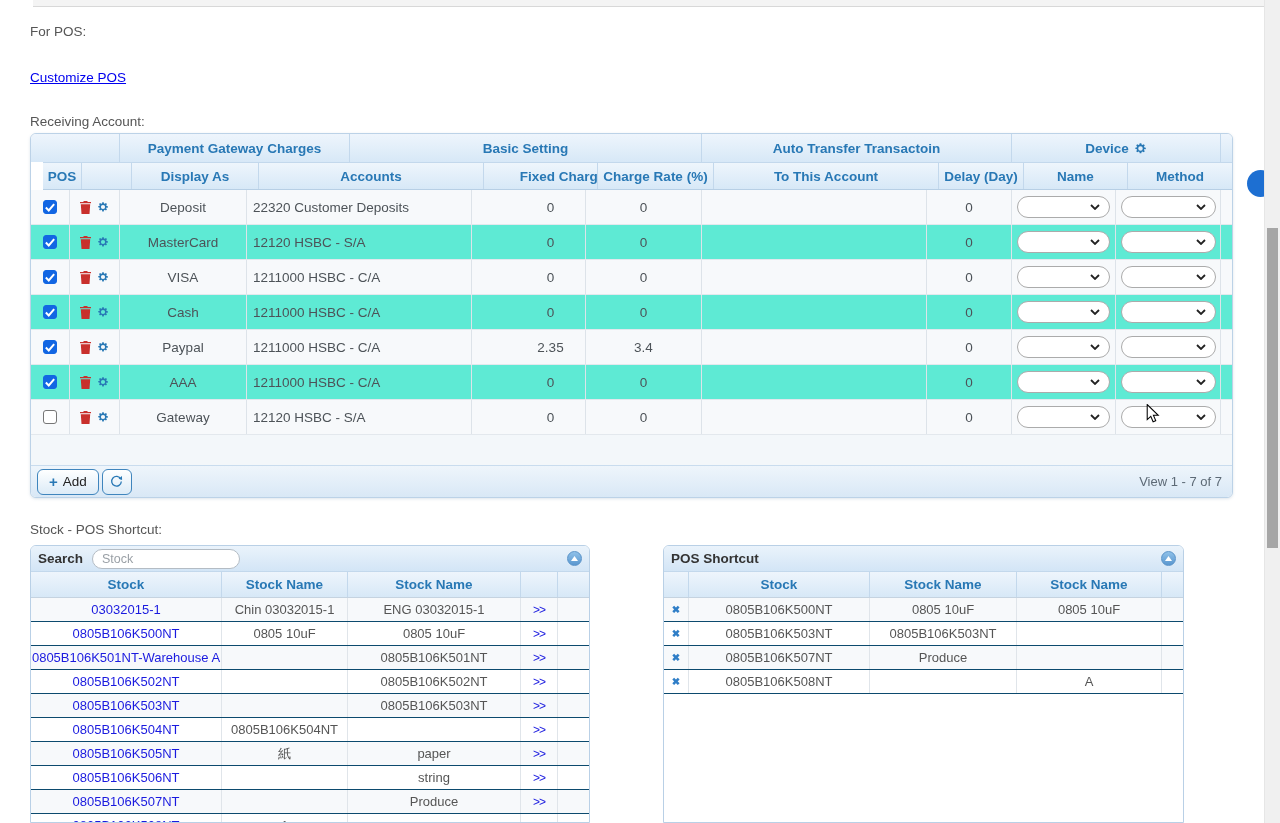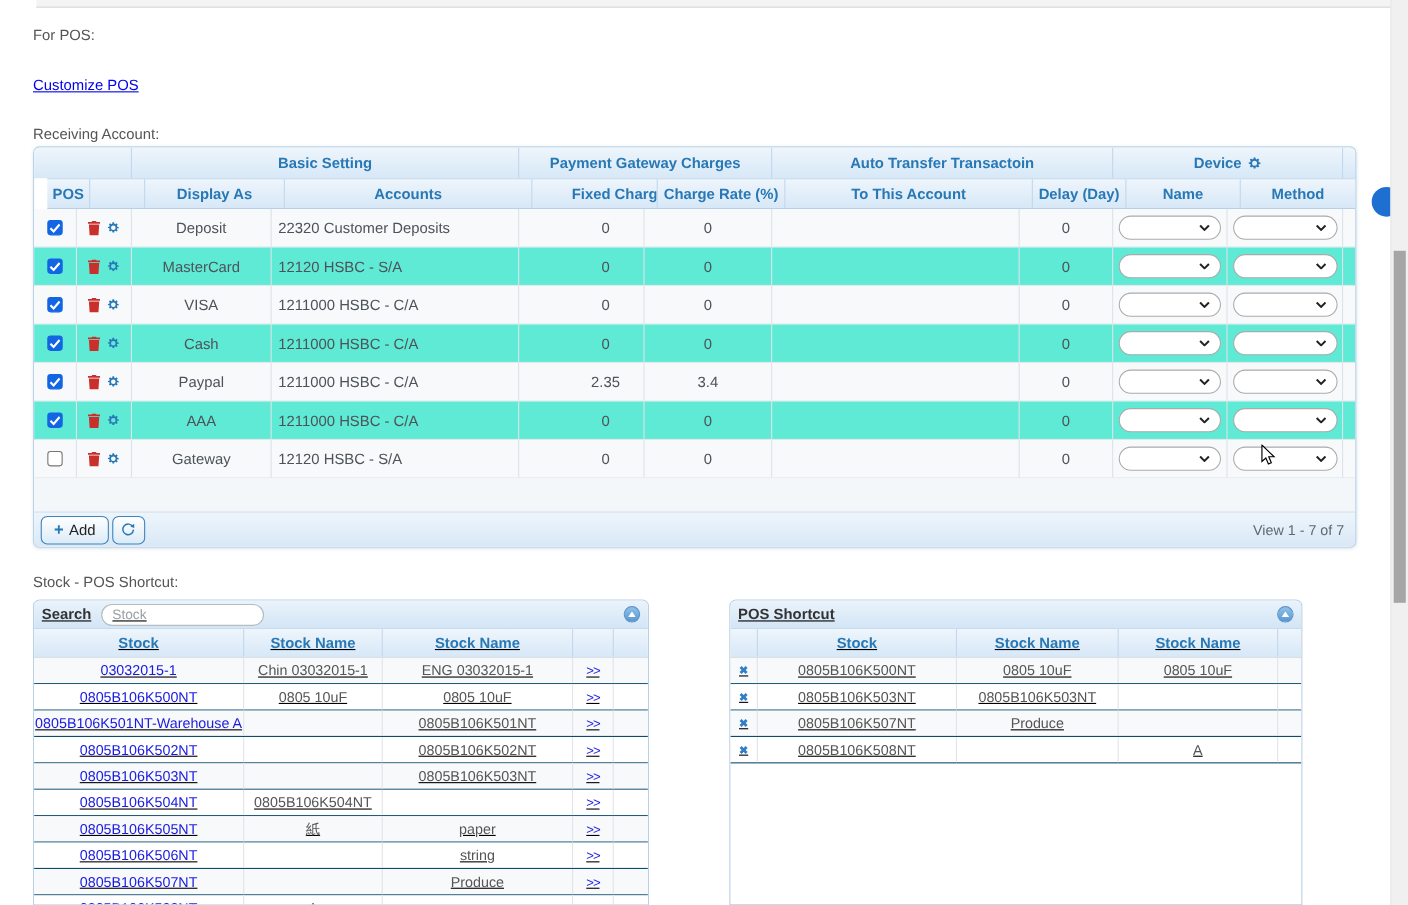--- a/index.html
+++ b/index.html
@@ -50,21 +50,21 @@
   .pager { height:32px; background:linear-gradient(#eef5fb,#d9e8f6); border-top:1px solid #c9dcee;
            display:flex; align-items:center; padding:0 6px; }
   .btn { display:inline-flex; align-items:center; justify-content:center; gap:5px; height:26px;
          border:1px solid #3f85bd; border-radius:6px; background:linear-gradient(#feffff,#dcebf7);
          color:#222; font-size:13.5px; padding:0 11px; cursor:pointer; }
   .btn .plus { color:#2878b5; font-weight:bold; font-size:15px; }
   .btn.sq { width:30px; padding:0; margin-left:3px; }
   .view-info { margin-left:auto; color:#5d6a76; font-size:13px; padding-right:4px; }
 
   
-  .panel { border:1px solid #b9d0e6; border-radius:6px 6px 0 0; background:#fff; overflow:hidden;text-decoration:underline; }
+  .panel { border:1px solid #b9d0e6; border-radius:6px 6px 0 0; background:#fff; overflow:hidden; }
   .panel-head { height:26px; background:linear-gradient(#eaf3fb,#d3e5f6); border-bottom:1px solid #c3d8ec;
                 display:flex; align-items:center; padding:0 7px; }
   .panel-title { font-weight:bold; color:#333; font-size:13.5px; }
   .search-input { width:148px; height:20px; margin-left:9px; border:1px solid #b4bcc4; border-radius:10px;
                   padding:0 9px; font-size:12.5px; color:#333; outline:none; font-family:"Liberation Sans",sans-serif;}
   .search-input::placeholder { color:#9aa0a6; }
   .collapse-btn { margin-left:auto; width:15px; height:15px; border-radius:50%;
                   background:linear-gradient(#8fc1e9,#5a97cf); border:1px solid #5a93c8;
                   display:inline-flex; align-items:center; justify-content:center; cursor:pointer; }
   .thead { display:flex; height:26px; background:linear-gradient(#eef5fc,#d7e8f7); border-bottom:1px solid #c5d3e0; }
@@ -92,22 +92,22 @@
 <div class="abs top-bar"></div>
 
 <div class="abs plain-label" style="left:30px; top:24px;">For POS:</div>
 <a class="abs link" style="left:30px; top:70px;">Customize POS</a>
 <div class="abs plain-label" style="left:30px; top:114px;">Receiving Account:</div>
 
 <div class="abs grid">
 
   <div class="hrow hdr-bg">
     <div class="hcell g1"></div>
+    <div class="hcell g3">Payment Gateway Charges</div>
     <div class="hcell g2">Basic Setting</div>
-    <div class="hcell g3">Payment Gateway Charges</div>
     <div class="hcell g4">Auto Transfer Transactoin</div>
     <div class="hcell g5">
       <span>Device</span>
       <span class="icon-btn">
           <svg width="13" height="13" viewBox="0 0 16 16">
             <path fill="#2878b5" d="M8 5.2A2.8 2.8 0 1 0 8 10.8 2.8 2.8 0 0 0 8 5.2zm6.5 3.8l-1.7-.3-.5 1.2 1 1.4-1.4 1.4-1.4-1-1.2.5-.3 1.7H7l-.3-1.7-1.2-.5-1.4 1-1.4-1.4 1-1.4-.5-1.2-1.7-.3V7l1.7-.3.5-1.2-1-1.4 1.4-1.4 1.4 1 1.2-.5L7 1.5h2l.3 1.7 1.2.5 1.4-1 1.4 1.4-1 1.4.5 1.2 1.7.3z"></path>
           </svg>
         </span>
     </div>
     <div class="hcell c-fill"></div>

